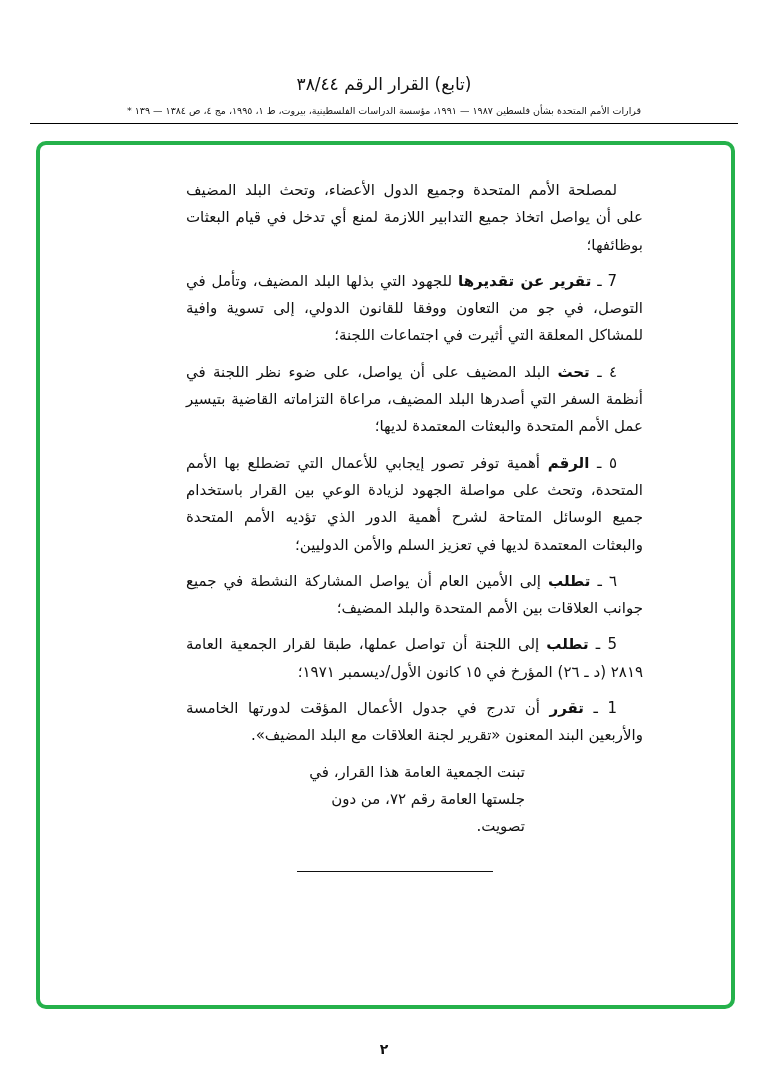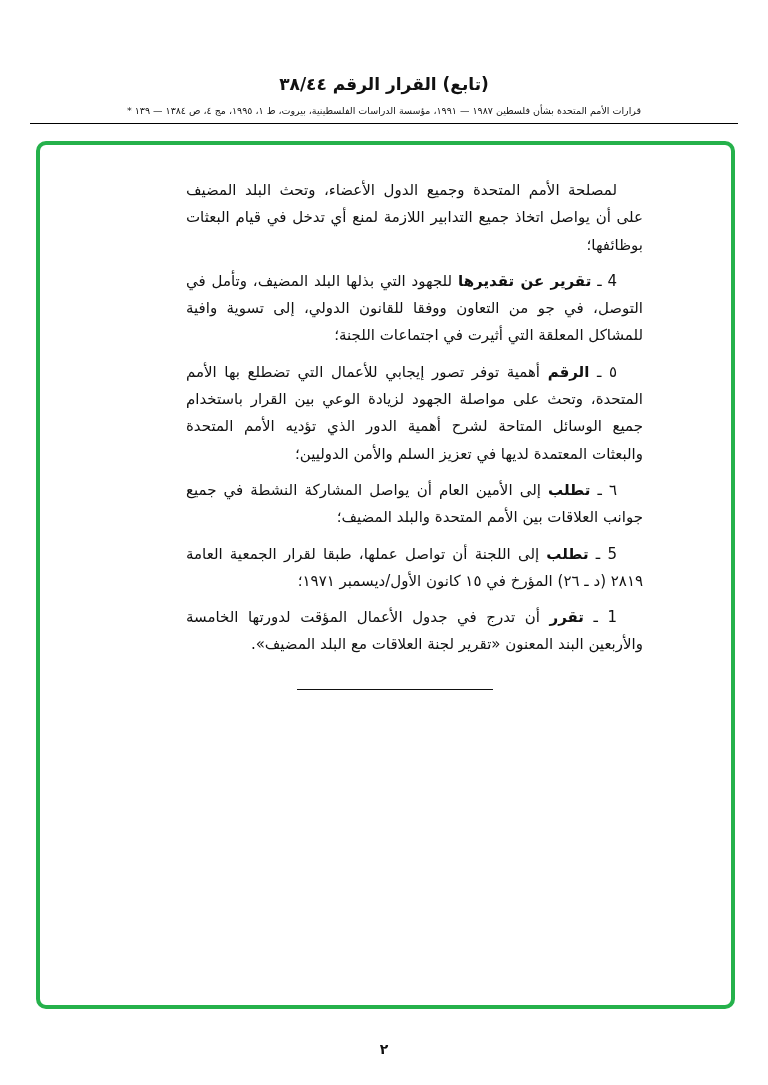--- a/index.html
+++ b/index.html
@@ -7,21 +7,21 @@
   html, body { background: #ffffff; }
   .page {
     width: 768px; height: 1085px;
     margin: 0 auto; position: relative;
     background: #ffffff;
     font-family: "DejaVu Sans", sans-serif;
     color: var(--ink);
     overflow: hidden;
   }
   .header { padding-top: 74px; text-align: center; direction: rtl; }
-  .doc-title { font-size: 17px; font-weight: 700; }
+  .doc-title { font-size: 17px; font-weight: 400; }
   .doc-citation { font-size: 9.5px; margin-top: 11px; padding: 0 13px; }
   .header-rule { border: 0; border-top: 1.3px solid #000; margin: 7px 30px 0 30px; }
 
   .green-box {
     margin: 17px 33px 0 36px;
     height: 868px;
     border: 4px solid var(--box-border);
     border-radius: 10px;
   }
   .box-content {
@@ -60,25 +60,30 @@
     <div class="doc-citation">قرارات الأمم المتحدة بشأن فلسطين ١٩٨٧ — ١٩٩١، مؤسسة الدراسات الفلسطينية، بيروت، ط ١، ١٩٩٥، مج ٤، ص ١٣٨٤ — ١٣٩ *</div>
     <hr class="header-rule">
   </div>
 
   <div class="green-box">
     <div class="box-content">
 
       <p class="para">لمصلحة الأمم المتحدة وجميع الدول الأعضاء، وتحث البلد المضيف على أن يواصل اتخاذ جميع التدابير اللازمة لمنع أي تدخل في قيام البعثات بوظائفها؛</p>
 
       <p class="para">
-        <span class="num">4 ـ</span>
+        <span class="num">7 ـ</span>
         <span class="lead">تقرير عن تقديرها</span>
         <span class="rest">للجهود التي بذلها البلد المضيف، وتأمل في التوصل، في جو من التعاون ووفقا للقانون الدولي، إلى تسوية وافية للمشاكل المعلقة التي أثيرت في اجتماعات اللجنة؛</span>
       </p>
 
+      <p class="para">
+        <span class="num">٤ ـ</span>
+        <span class="lead">تحث</span>
+        <span class="rest">البلد المضيف على أن يواصل، على ضوء نظر اللجنة في أنظمة السفر التي أصدرها البلد المضيف، مراعاة التزاماته القاضية بتيسير عمل الأمم المتحدة والبعثات المعتمدة لديها؛</span>
+      </p>
 
       <p class="para">
         <span class="num">٥ ـ</span>
         <span class="lead">الرقم</span>
         <span class="rest">أهمية توفر تصور إيجابي للأعمال التي تضطلع بها الأمم المتحدة، وتحث على مواصلة الجهود لزيادة الوعي بين القرار باستخدام جميع الوسائل المتاحة لشرح أهمية الدور الذي تؤديه الأمم المتحدة والبعثات المعتمدة لديها في تعزيز السلم والأمن الدوليين؛</span>
       </p>
 
       <p class="para">
         <span class="num">٦ ـ</span>
         <span class="lead">تطلب</span>
@@ -90,20 +95,21 @@
         <span class="lead">تطلب</span>
         <span class="rest">إلى اللجنة أن تواصل عملها، طبقا لقرار الجمعية العامة ٢٨١٩ (د ـ ٢٦) المؤرخ في ١٥ كانون الأول/ديسمبر ١٩٧١؛</span>
       </p>
 
       <p class="para">
         <span class="num">1 ـ</span>
         <span class="lead">تقرر</span>
         <span class="rest">أن تدرج في جدول الأعمال المؤقت لدورتها الخامسة والأربعين البند المعنون «تقرير لجنة العلاقات مع البلد المضيف».</span>
       </p>
 
+      <p class="para closing">تبنت الجمعية العامة هذا القرار، في جلستها العامة رقم ٧٢، من دون تصويت.</p>
 
       <hr class="end-rule">
 
     </div>
   </div>
 
   <div class="page-number">٢</div>
 
 </div>
 

